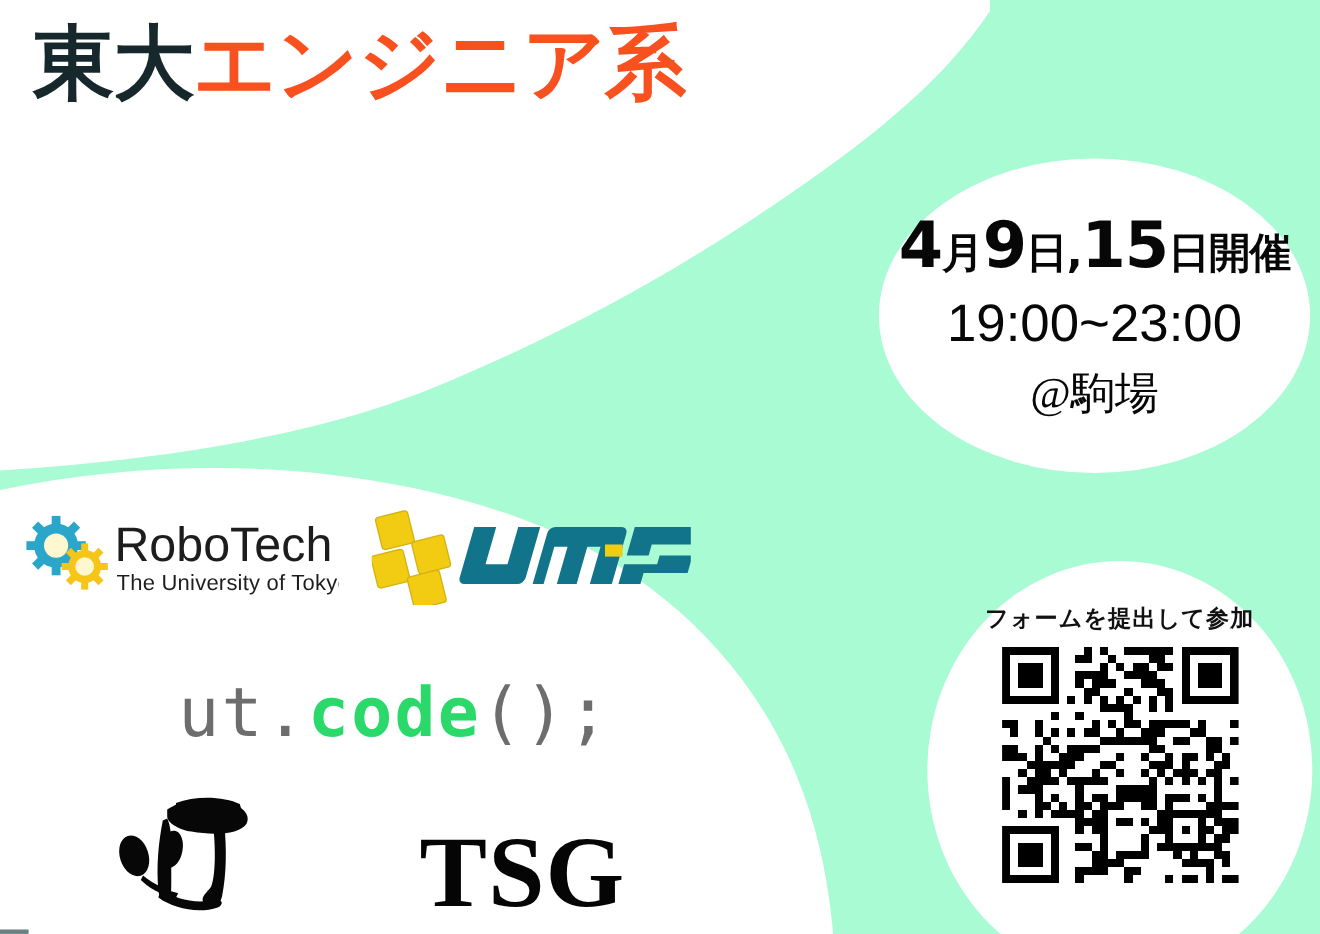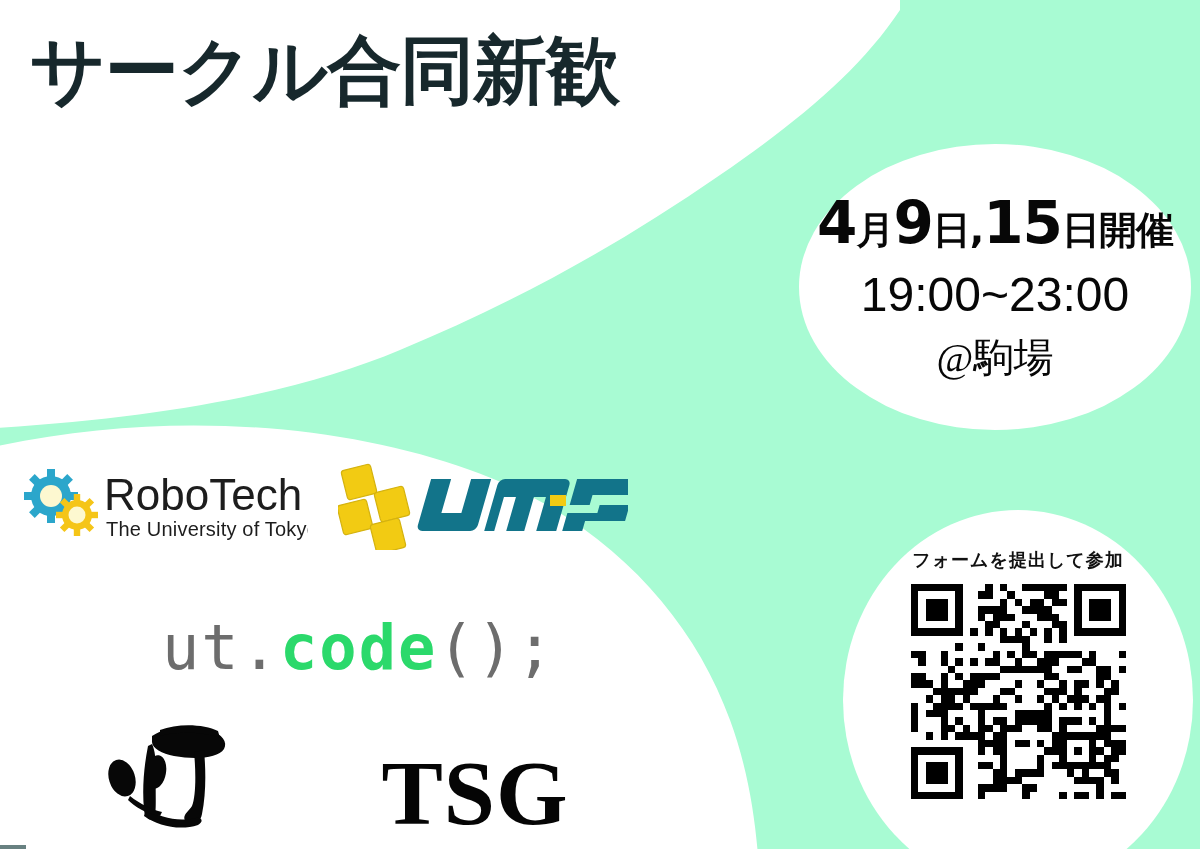--- a/index.html
+++ b/index.html
@@ -71,21 +71,21 @@
   .uc-gray{color:#6d6d6d;}
   .uc-green{color:#2bd96b;font-weight:bold;}
 
   
   .qr-block{
     position:absolute;left:873px;top:548px;width:290px;height:280px;
     display:flex;flex-direction:column;align-items:center;
   }
   .qr-caption{
     font-family:"DejaVu Sans","Liberation Sans",sans-serif;
-    font-size:18px;font-weight:bold;color:#111;letter-spacing:1px;
+    font-size:21px;font-weight:bold;color:#111;letter-spacing:1px;
     white-space:nowrap;
   }
   .qr-img{margin-top:12px;width:215px;height:215px;background:#fff;}
 </style>
 </head>
 <body>
 
 <div id="poster">
 
   <svg id="bg-svg" viewBox="0 0 1200 849" preserveAspectRatio="none">
@@ -102,21 +102,21 @@
          C 752,780 758,840 760,889 Z"></path>
 
     <ellipse cx="995" cy="287" rx="196" ry="143" fill="#ffffff"></ellipse>
 
     <ellipse cx="1018" cy="700" rx="175" ry="190" fill="#ffffff"></ellipse>
 
     <rect x="0" y="845" width="26" height="4" fill="#4d6b6b" opacity="0.85"></rect>
   </svg>
 
   <div class="title-block">
-    <div class="title-line2 t-dark">サークル合同新歓</div>
+    <div class="title-line"><span class="t-dark">東大</span><span class="t-orange">エンジニア系</span></div>
   </div>
 
   <div class="date-circle">
     <div class="date-main">
       <span class="big">4</span>
         <span class="sm">月</span>
         <span class="big">9</span>
         <span class="sm">日</span>
         <span class="sm">,</span>
         <span class="big">15</span>

